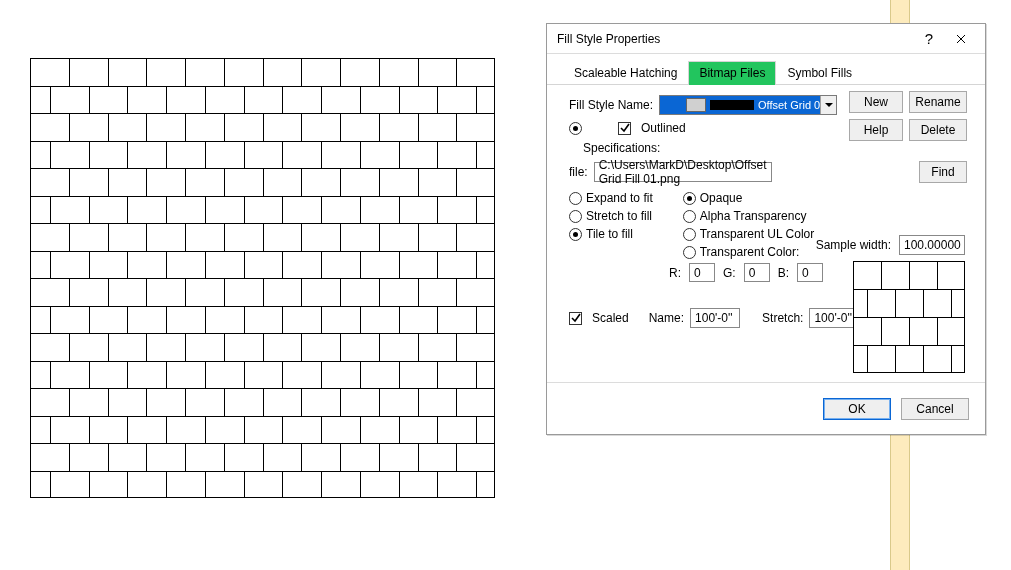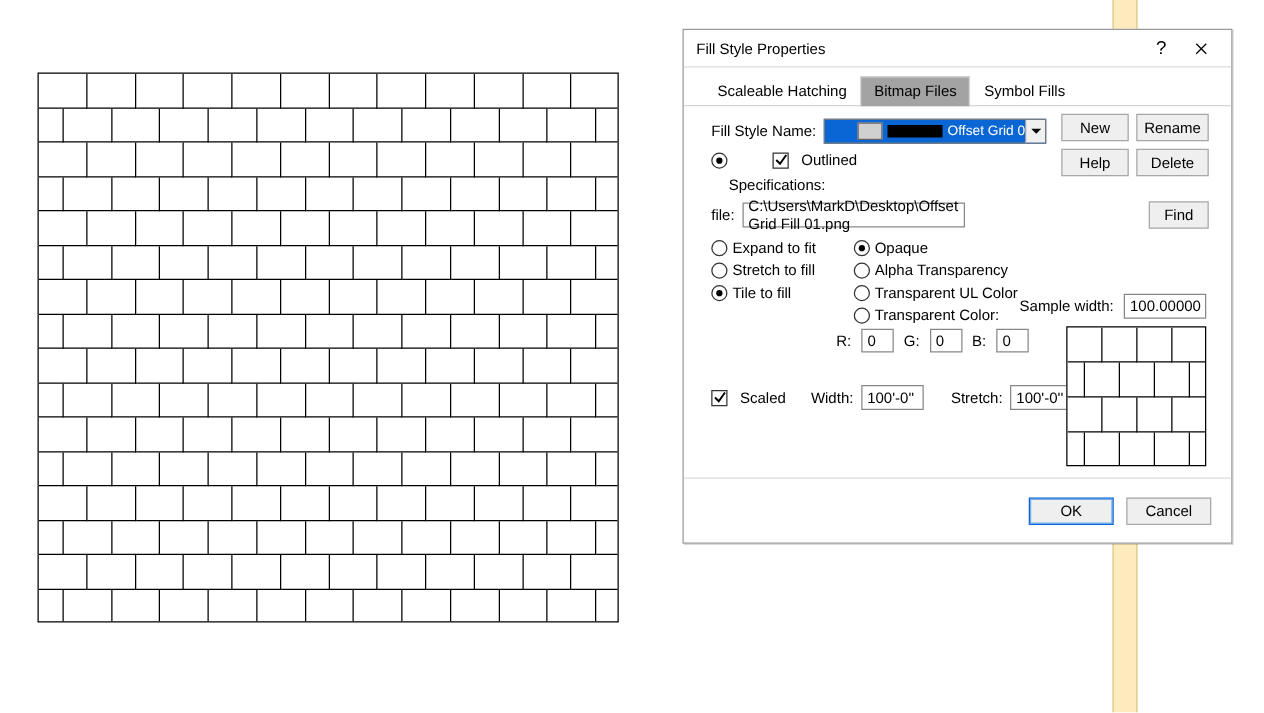--- a/index.html
+++ b/index.html
@@ -82,21 +82,21 @@
     padding: 4px 10px 5px 10px;
     border: 1px solid transparent;
     border-bottom: none;
     color: #000;
     position: relative;
     top: 1px;
     background: transparent;
   }
   .tab.active {
     border-color: #d5d5d5;
-    background: #a3a3a3;
+    background: #22c55e;
   }
 
   .body {
     flex: 1;
     padding: 10px 18px 8px 22px;
     position: relative;
   }
 
   .row-line { display: flex; align-items: center; gap: 6px; margin-bottom: 6px; }
   .fsn-combo {
@@ -554,21 +554,21 @@
     </div>
 
     <div class="row-line" style="margin-top:26px;">
       <span class="chk sel">
         <svg viewBox="0 0 10 10">
             <path d="M1 5 L4 8 L9 1"></path>
           </svg>
       </span>
       <span>Scaled</span>
       <span style="width:8px"></span>
-      <span>Width:</span>
+      <span>Name:</span>
       <span class="textbox" style="width:50px;">100'-0''</span>
       <span style="width:10px"></span>
       <span>Stretch:</span>
       <span class="textbox" style="width:50px;">100'-0''</span>
     </div>
 
     <div class="samplebox">
       <div class="r">
           <div class="c"></div>
           <div class="c"></div>

